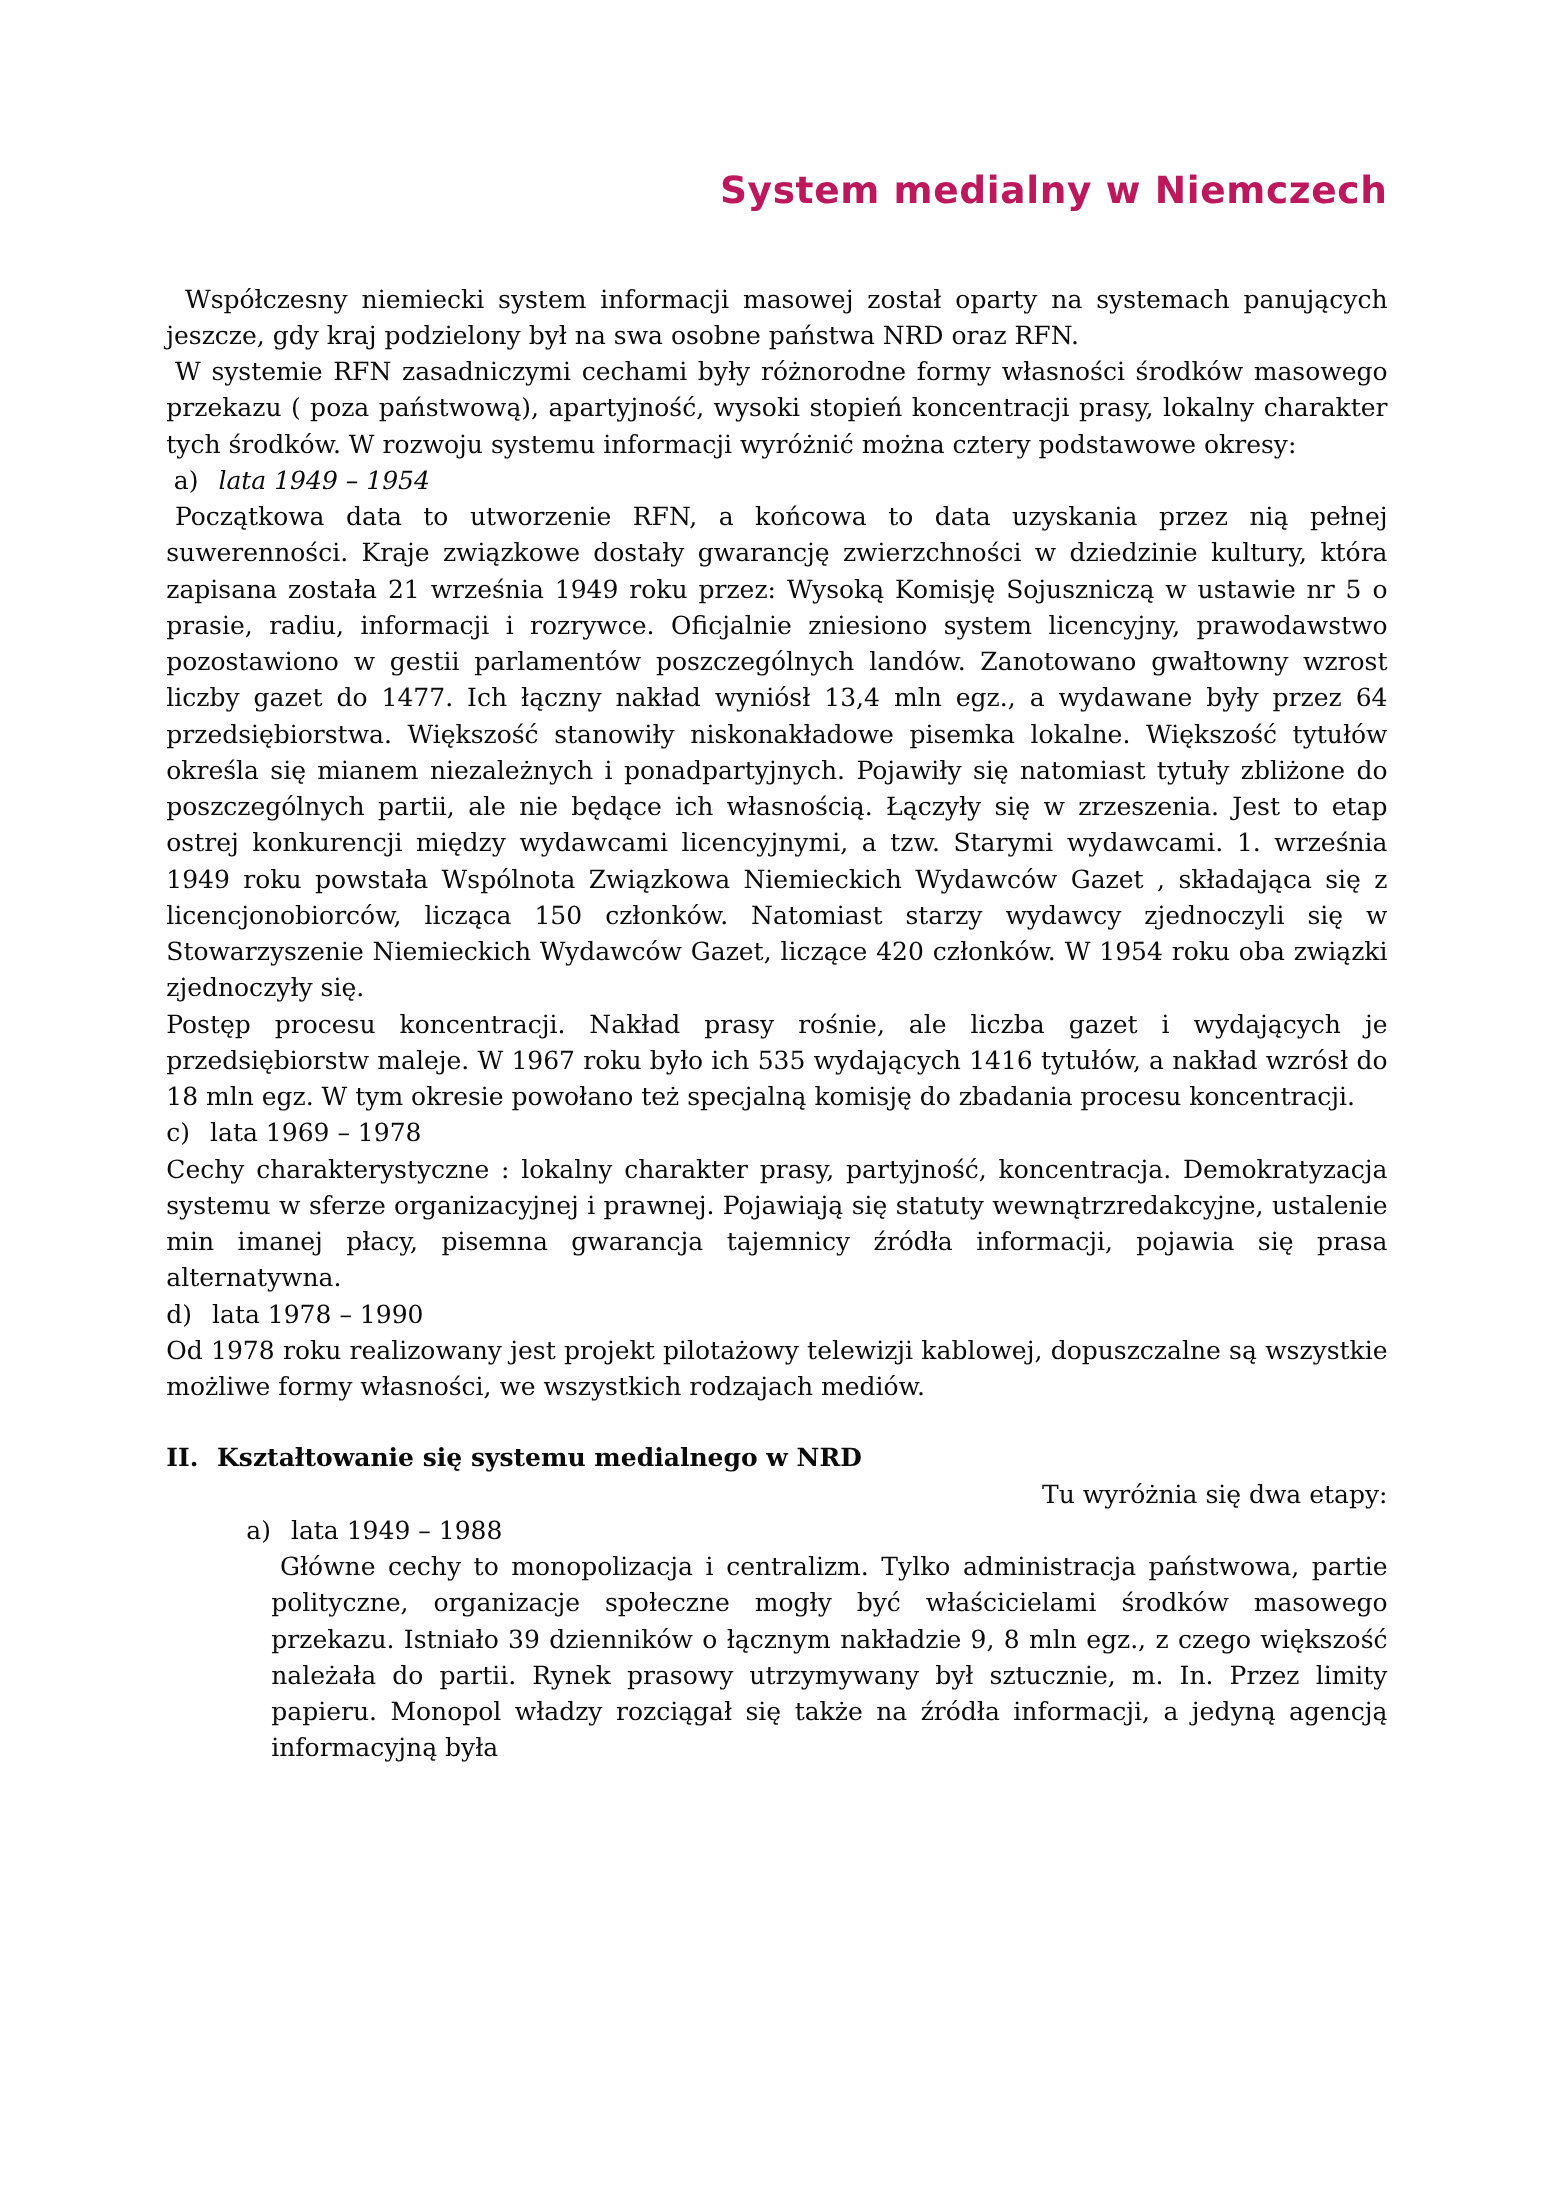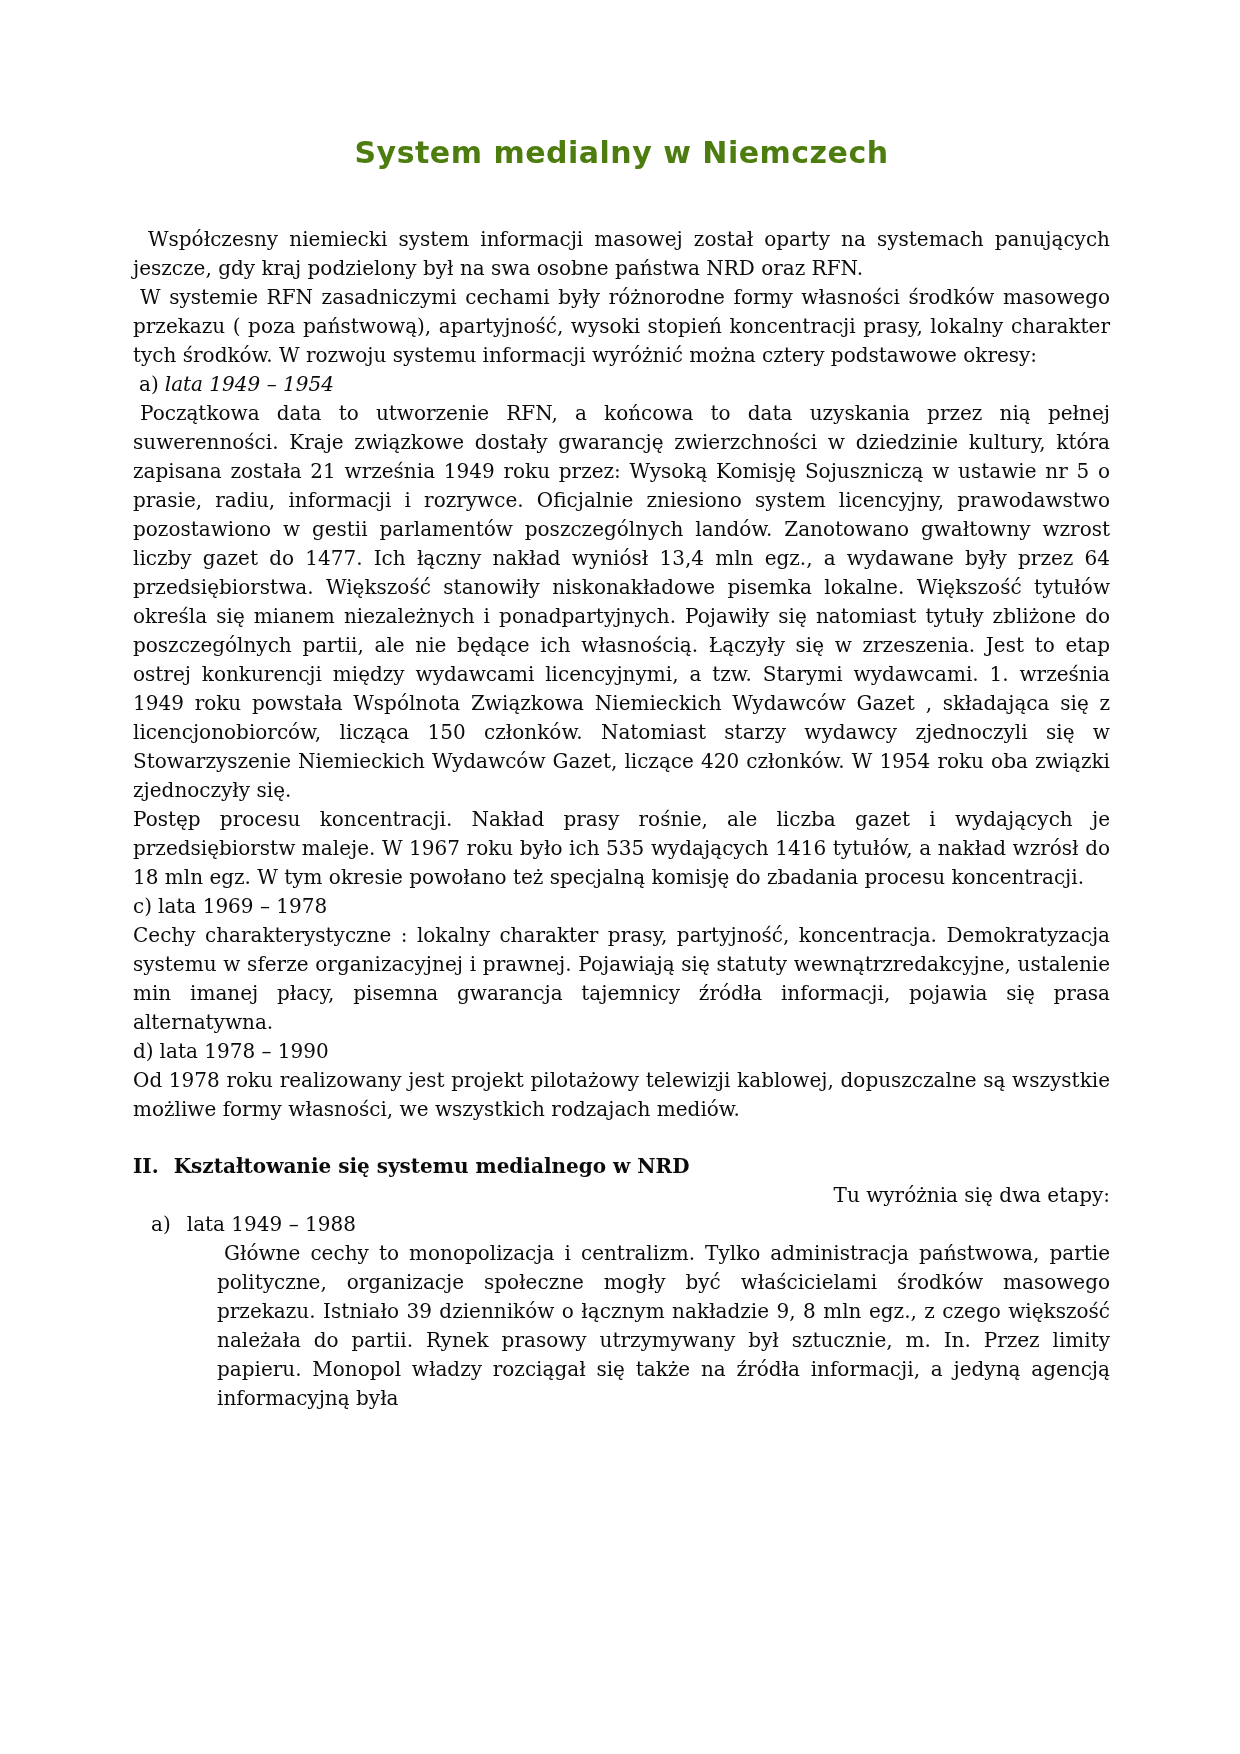--- a/index.html
+++ b/index.html
@@ -10,43 +10,43 @@
     box-sizing:border-box;
     background:#ffffff;
     padding:134px 130px 0 133px;
     font-family:"DejaVu Serif", serif;
     font-size:20px;
     line-height:29px;
     color:#0b0b0b;
   }
   .doc-title{
     margin:0 0 54px 0;
-    text-align:center;
+    text-align:right;
     font-family:"DejaVu Sans", sans-serif;
     font-weight:bold;
     font-size:30px;
     line-height:37px;
     letter-spacing:0.5px;
-    color:#4d7c0f;
+    color:#be185d;
   }
   .para{margin:0;text-align:justify;}
   .indent15{text-indent:15px;}
   .indent7{text-indent:7px;}
   .section-heading{
     margin:28px 0 0 0;
     font-weight:bold;
     text-align:left;
   }
   .sec-num{margin-right:15px;}
   .period-line{margin:0;text-align:left;}
   .pl6{padding-left:6px;}
-  .range{margin-left:6px;}
+  .range{margin-left:16px;}
   .italic{font-style:italic;}
   .nrd-lead{text-align:right;}
-  .nrd-period{margin-left:18px;}
+  .nrd-period{margin-left:64px;}
   .nrd-period .range{margin-left:16px;}
   .nrd-text{margin-left:84px;text-indent:7px;}
 </style>
 </head>
 <body>
 
 <div class="page">
 
   <h1 class="doc-title">System medialny w Niemczech</h1>
 

